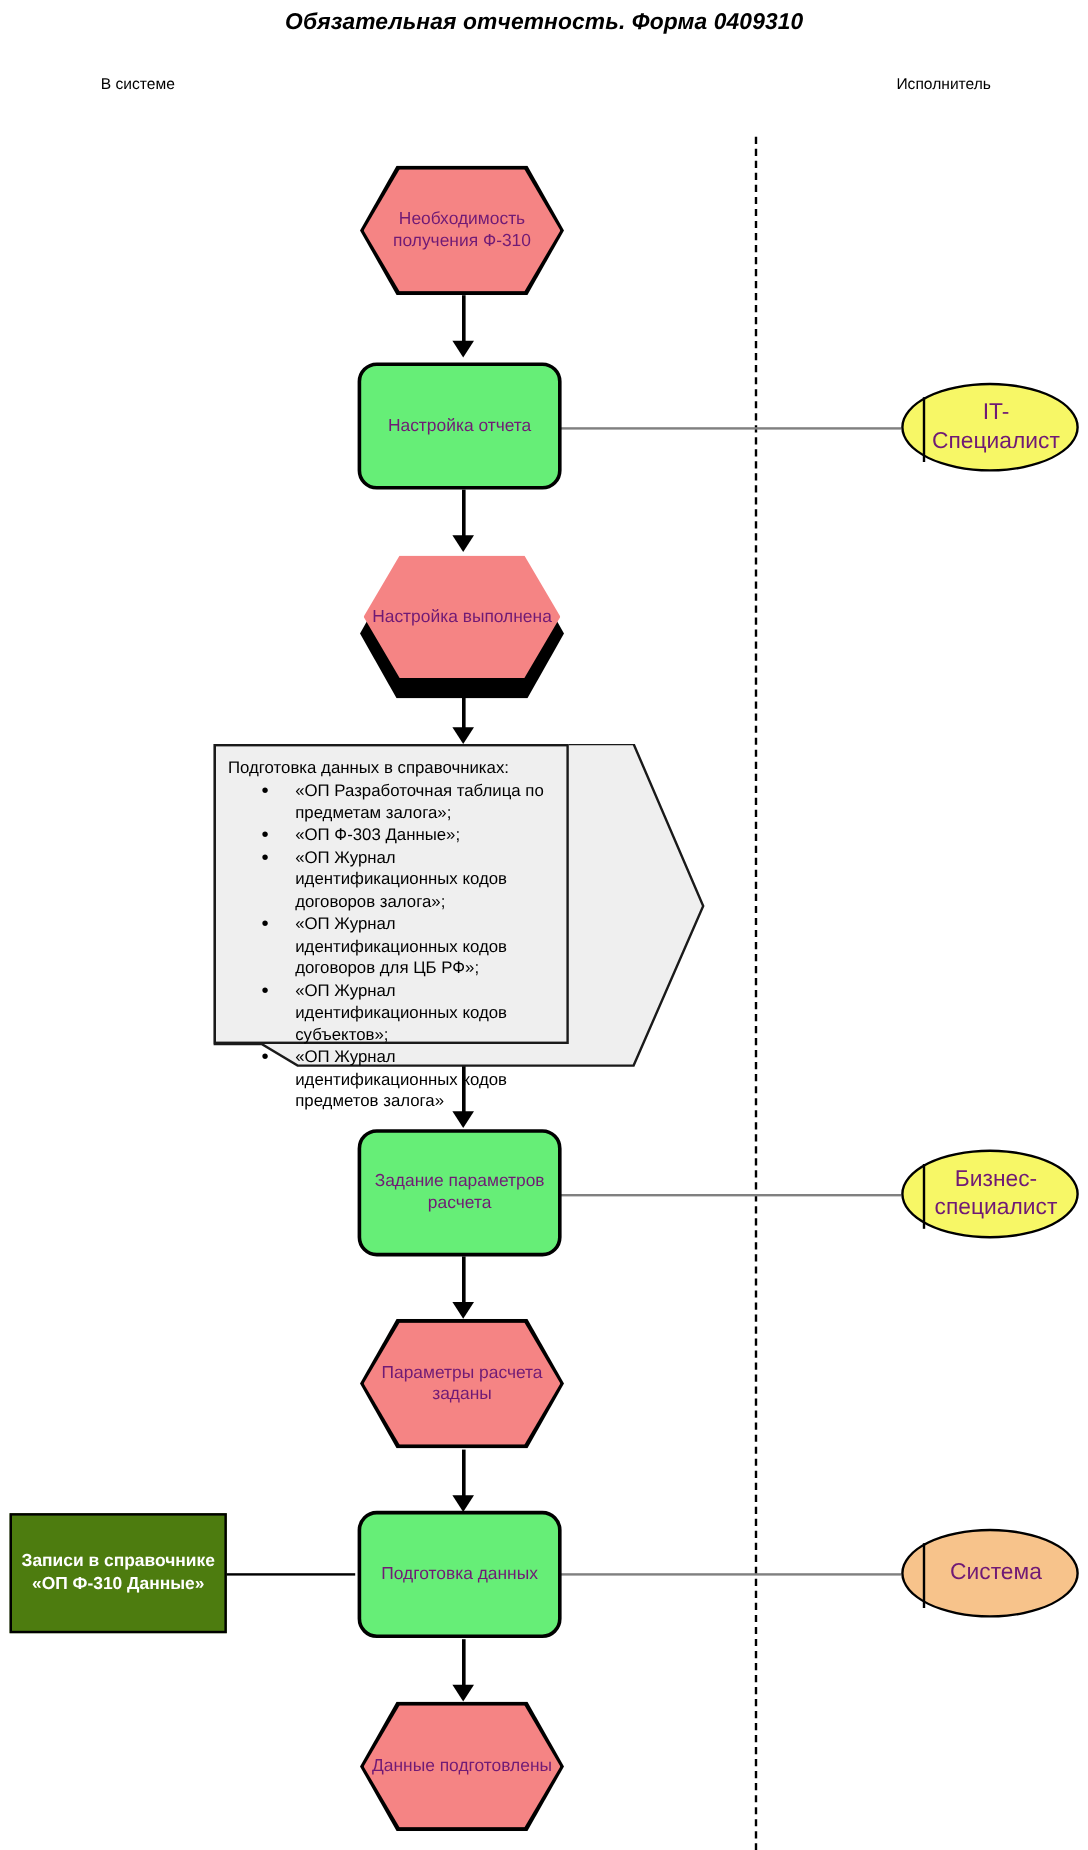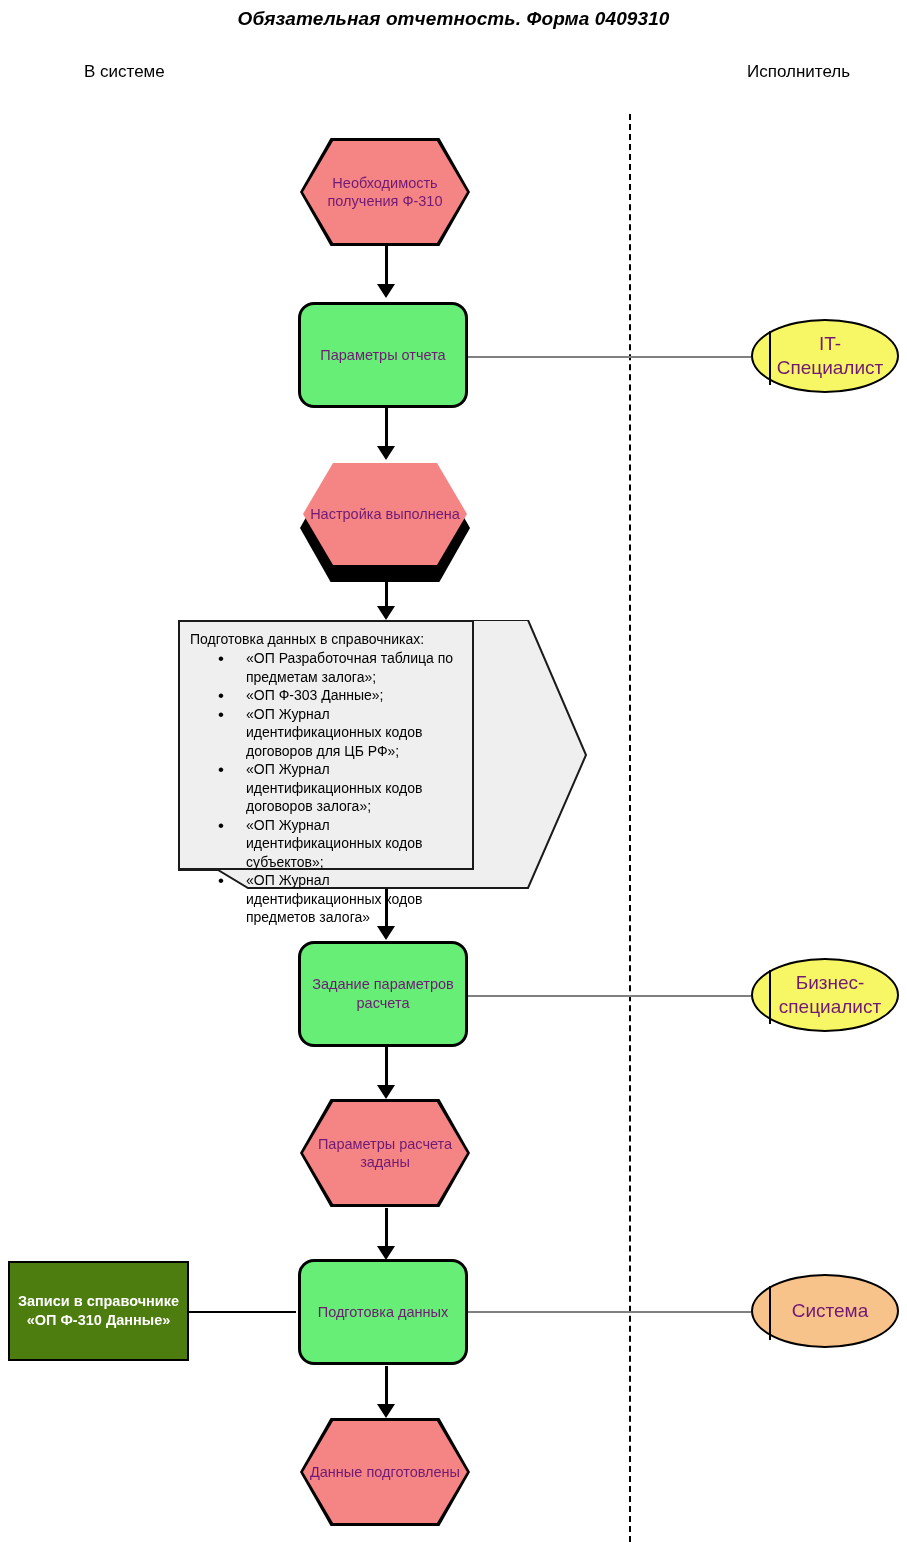--- a/index.html
+++ b/index.html
@@ -28,21 +28,21 @@
     text-align: center;
     font-size: 19px;
     font-weight: bold;
     color: #000000;
     letter-spacing: 0.1px;
     font-style: italic;
   }
   .lane-label {
     position: absolute;
     top: 62px;
-    font-size: 17px;
+    font-size: 13px;
     color: #000000;
     white-space: nowrap;
   }
   .lane-label.left  { left: 84px; }
   .lane-label.right { left: 747px; }
 
   
   .divider {
     position: absolute;
     left: 629px;
@@ -245,43 +245,43 @@
   <div class="arrow-left" style="left:170px; top:1303px;"></div>
 
   <div class="node" style="left:300px; top:138px; width:170px; height:108px;">
     <div class="event-outline"></div>
     <div class="event-inner">
       <span>Необходимость получения Ф-310</span>
     </div>
   </div>
 
   <div class="node function" style="left:298px; top:302px;">
-    <span>Параметры отчета</span>
+    <span>Настройка отчета</span>
   </div>
 
   <div class="node" style="left:300px; top:460px; width:170px; height:136px;">
     <div class="event-outline"></div>
     <div class="event-inner">
       <span>Настройка выполнена</span>
     </div>
   </div>
 
   <div class="grouparrow" style="left:178px; top:620px;">
     <svg width="410" height="270" viewBox="0 0 410 270" xmlns="http://www.w3.org/2000/svg">
       <polygon points="0,0 350,0 408,135 350,268 70,268 40,250 0,250" fill="#EFEFEF" stroke="#1a1a1a" stroke-width="2"></polygon>
     </svg>
   </div>
 
   <div class="listbox" style="left:178px; top:620px; width:296px; height:250px;">
     <p class="lead">Подготовка данных в справочниках:</p>
     <ul>
       <li>«ОП Разработочная таблица по предметам залога»;</li>
       <li>«ОП Ф-303 Данные»;</li>
+      <li>«ОП Журнал идентификационных кодов договоров залога»;</li>
       <li>«ОП Журнал идентификационных кодов договоров для ЦБ РФ»;</li>
-      <li>«ОП Журнал идентификационных кодов договоров залога»;</li>
       <li>«ОП Журнал идентификационных кодов субъектов»;</li>
       <li>«ОП Журнал идентификационных кодов предметов залога»</li>
     </ul>
   </div>
 
   <div class="node function" style="left:298px; top:941px;">
     <span>Задание параметров расчета</span>
   </div>
 
   <div class="node" style="left:300px; top:1099px; width:170px; height:108px;">

